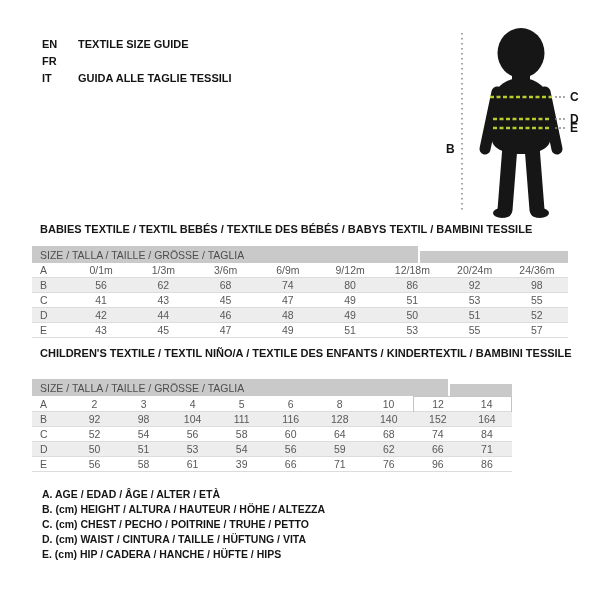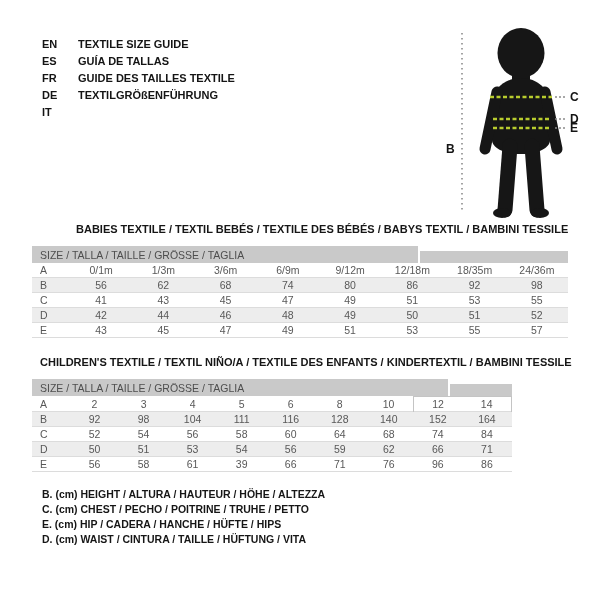--- a/index.html
+++ b/index.html
@@ -12,22 +12,22 @@
   .lang-block { position:absolute; left:42px; top:36px; }
   .lang-row { display:flex; height:17px; line-height:17px; font-size:11px; font-weight:700; color:#141414; }
   .lang-code { width:36px; }
   .lang-label { white-space:pre; }
 
   
   .figure { position:absolute; left:440px; top:20px; width:158px; height:212px; }
 
   
   .section-title { position:absolute; left:40px; font-size:11px; font-weight:700; color:#161616; white-space:pre; }
-  #babies-title { top:223px;margin-left:36px; }
-  #children-title { top:356px; }
+  #babies-title { top:223px; }
+  #children-title { top:347px; }
 
   
   .size-table { position:absolute; left:32px; border-collapse:collapse; table-layout:fixed;
                 font-size:10.5px; color:#585858; }
   #babies-table { top:246px; width:536px; }
   #children-table { top:379px; width:480px; }
   .size-table th { background:#c9c9c9; height:17px; padding:0 0 0 8px; text-align:left;
                    font-weight:400; color:#4e4e4e; font-size:10.5px; position:relative; }
   .size-table td { height:14px; padding:0; text-align:center; font-weight:400; }
   .size-table td:first-child { text-align:left; padding-left:8px; }
@@ -52,33 +52,25 @@
 <body>
 
 <div id="canvas">
 
   <div class="lang-block">
     <div class="lang-row">
       <span class="lang-code">EN</span>
       <span class="lang-label">TEXTILE SIZE GUIDE</span>
     </div>
     <div class="lang-row">
-      <span class="lang-code">ES</span>
-      <span class="lang-label">GUÍA DE TALLAS</span>
-    </div>
-    <div class="lang-row">
       <span class="lang-code">FR</span>
-      <span class="lang-label">GUIDE DES TAILLES TEXTILE</span>
-    </div>
-    <div class="lang-row">
-      <span class="lang-code">DE</span>
-      <span class="lang-label">TEXTILGRÖßENFÜHRUNG</span>
     </div>
     <div class="lang-row">
       <span class="lang-code">IT</span>
+      <span class="lang-label">GUIDA ALLE TAGLIE TESSILI</span>
     </div>
   </div>
 
   <div class="figure">
     <svg width="158" height="212" viewBox="0 0 158 212">
 
       <line x1="22" y1="13" x2="22" y2="192" stroke="#8c8c8c" stroke-width="1.6" stroke-dasharray="1.5 3.5"></line>
       <text x="6" y="133" font-size="12" font-weight="700" fill="#141414">B</text>
 
       <g fill="#161616" stroke="none">
@@ -121,21 +113,21 @@
     </thead>
     <tbody>
       <tr>
           <td>A</td>
           <td>0/1m</td>
           <td>1/3m</td>
           <td>3/6m</td>
           <td>6/9m</td>
           <td>9/12m</td>
           <td>12/18m</td>
-          <td>18/35m</td>
+          <td>20/24m</td>
           <td>24/36m</td>
         </tr>
       <tr>
           <td>B</td>
           <td>56</td>
           <td>62</td>
           <td>68</td>
           <td>74</td>
           <td>80</td>
           <td>86</td>
@@ -248,19 +240,20 @@
           <td>66</td>
           <td>71</td>
           <td>76</td>
           <td>96</td>
           <td>86</td>
         </tr>
     </tbody>
   </table>
 
   <div class="legend">
+    <div class="legend-line">A. AGE / EDAD / ÂGE / ALTER / ETÀ</div>
     <div class="legend-line">B. (cm) HEIGHT / ALTURA / HAUTEUR / HÖHE / ALTEZZA</div>
     <div class="legend-line">C. (cm) CHEST / PECHO / POITRINE / TRUHE / PETTO</div>
+    <div class="legend-line">D. (cm) WAIST / CINTURA / TAILLE / HÜFTUNG / VITA</div>
     <div class="legend-line">E. (cm) HIP / CADERA / HANCHE / HÜFTE / HIPS</div>
-    <div class="legend-line">D. (cm) WAIST / CINTURA / TAILLE / HÜFTUNG / VITA</div>
   </div>
 
 </div>
 
 </body></html>

